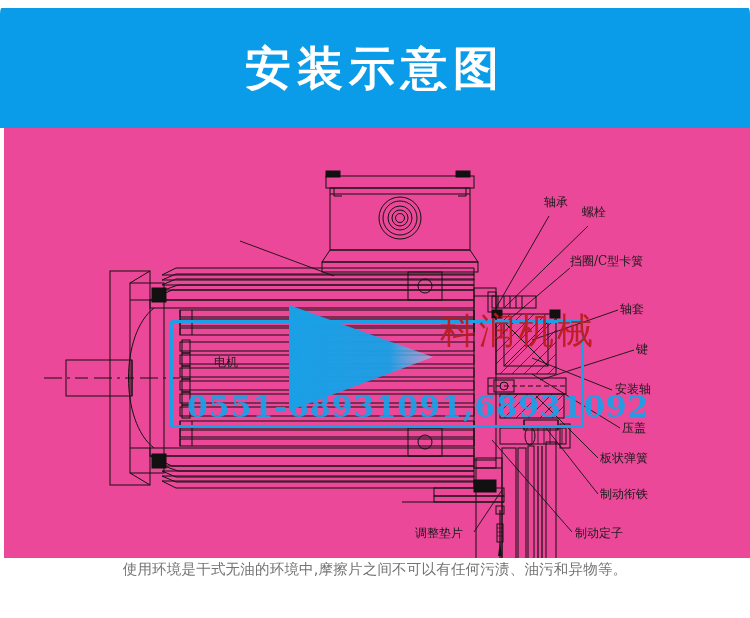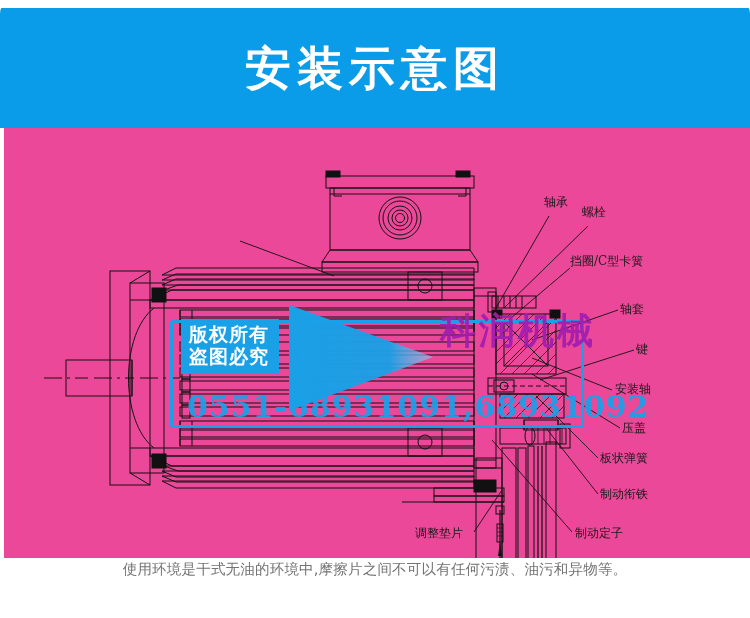--- a/index.html
+++ b/index.html
@@ -88,24 +88,24 @@
     font-family: "DejaVu Serif", "Liberation Serif", serif;
     font-size: 30px;
     font-weight: bold;
     letter-spacing: 1px;
     white-space: nowrap;
     opacity: .95;
   }
   #watermark-brand {
     position: absolute;
     left: 267px; top: -16px;
-    color: #a21caf;
+    color: #b91c1c;
     font-family: "DejaVu Sans", "Liberation Sans", sans-serif;
     font-size: 36px;
-    font-weight: bold;
+    font-weight: normal;
     letter-spacing: 3px;
     white-space: nowrap;
     opacity: .92;
   }
   #watermark-arrow {
     position: absolute;
     left: 110px; top: -24px;
     width: 190px; height: 120px;
     pointer-events: none;
   }
@@ -340,23 +340,19 @@
           <stop offset="0%" stop-color="#1aa0e6" stop-opacity="1"></stop>
           <stop offset="70%" stop-color="#1aa0e6" stop-opacity="0.95"></stop>
           <stop offset="100%" stop-color="#8ed2f4" stop-opacity="0.55"></stop>
         </linearGradient>
       </defs>
       <path d="M6 6 L150 58 L6 112 Z" fill="url(#arrowFade)"></path>
     </svg>
 
     <div id="watermark-brand">科润机械</div>
 
-    <div id="watermark-copyright-banner">
-      <div>版权所有</div>
-      <div>盗图必究</div>
-    </div>
 
     <div id="watermark-phone">0551-68931091,68931092</div>
   </div>
 
   <div id="footer-note">使用环境是干式无油的环境中,摩擦片之间不可以有任何污渍、油污和异物等。</div>
 
 </div>
 
 </body></html>

